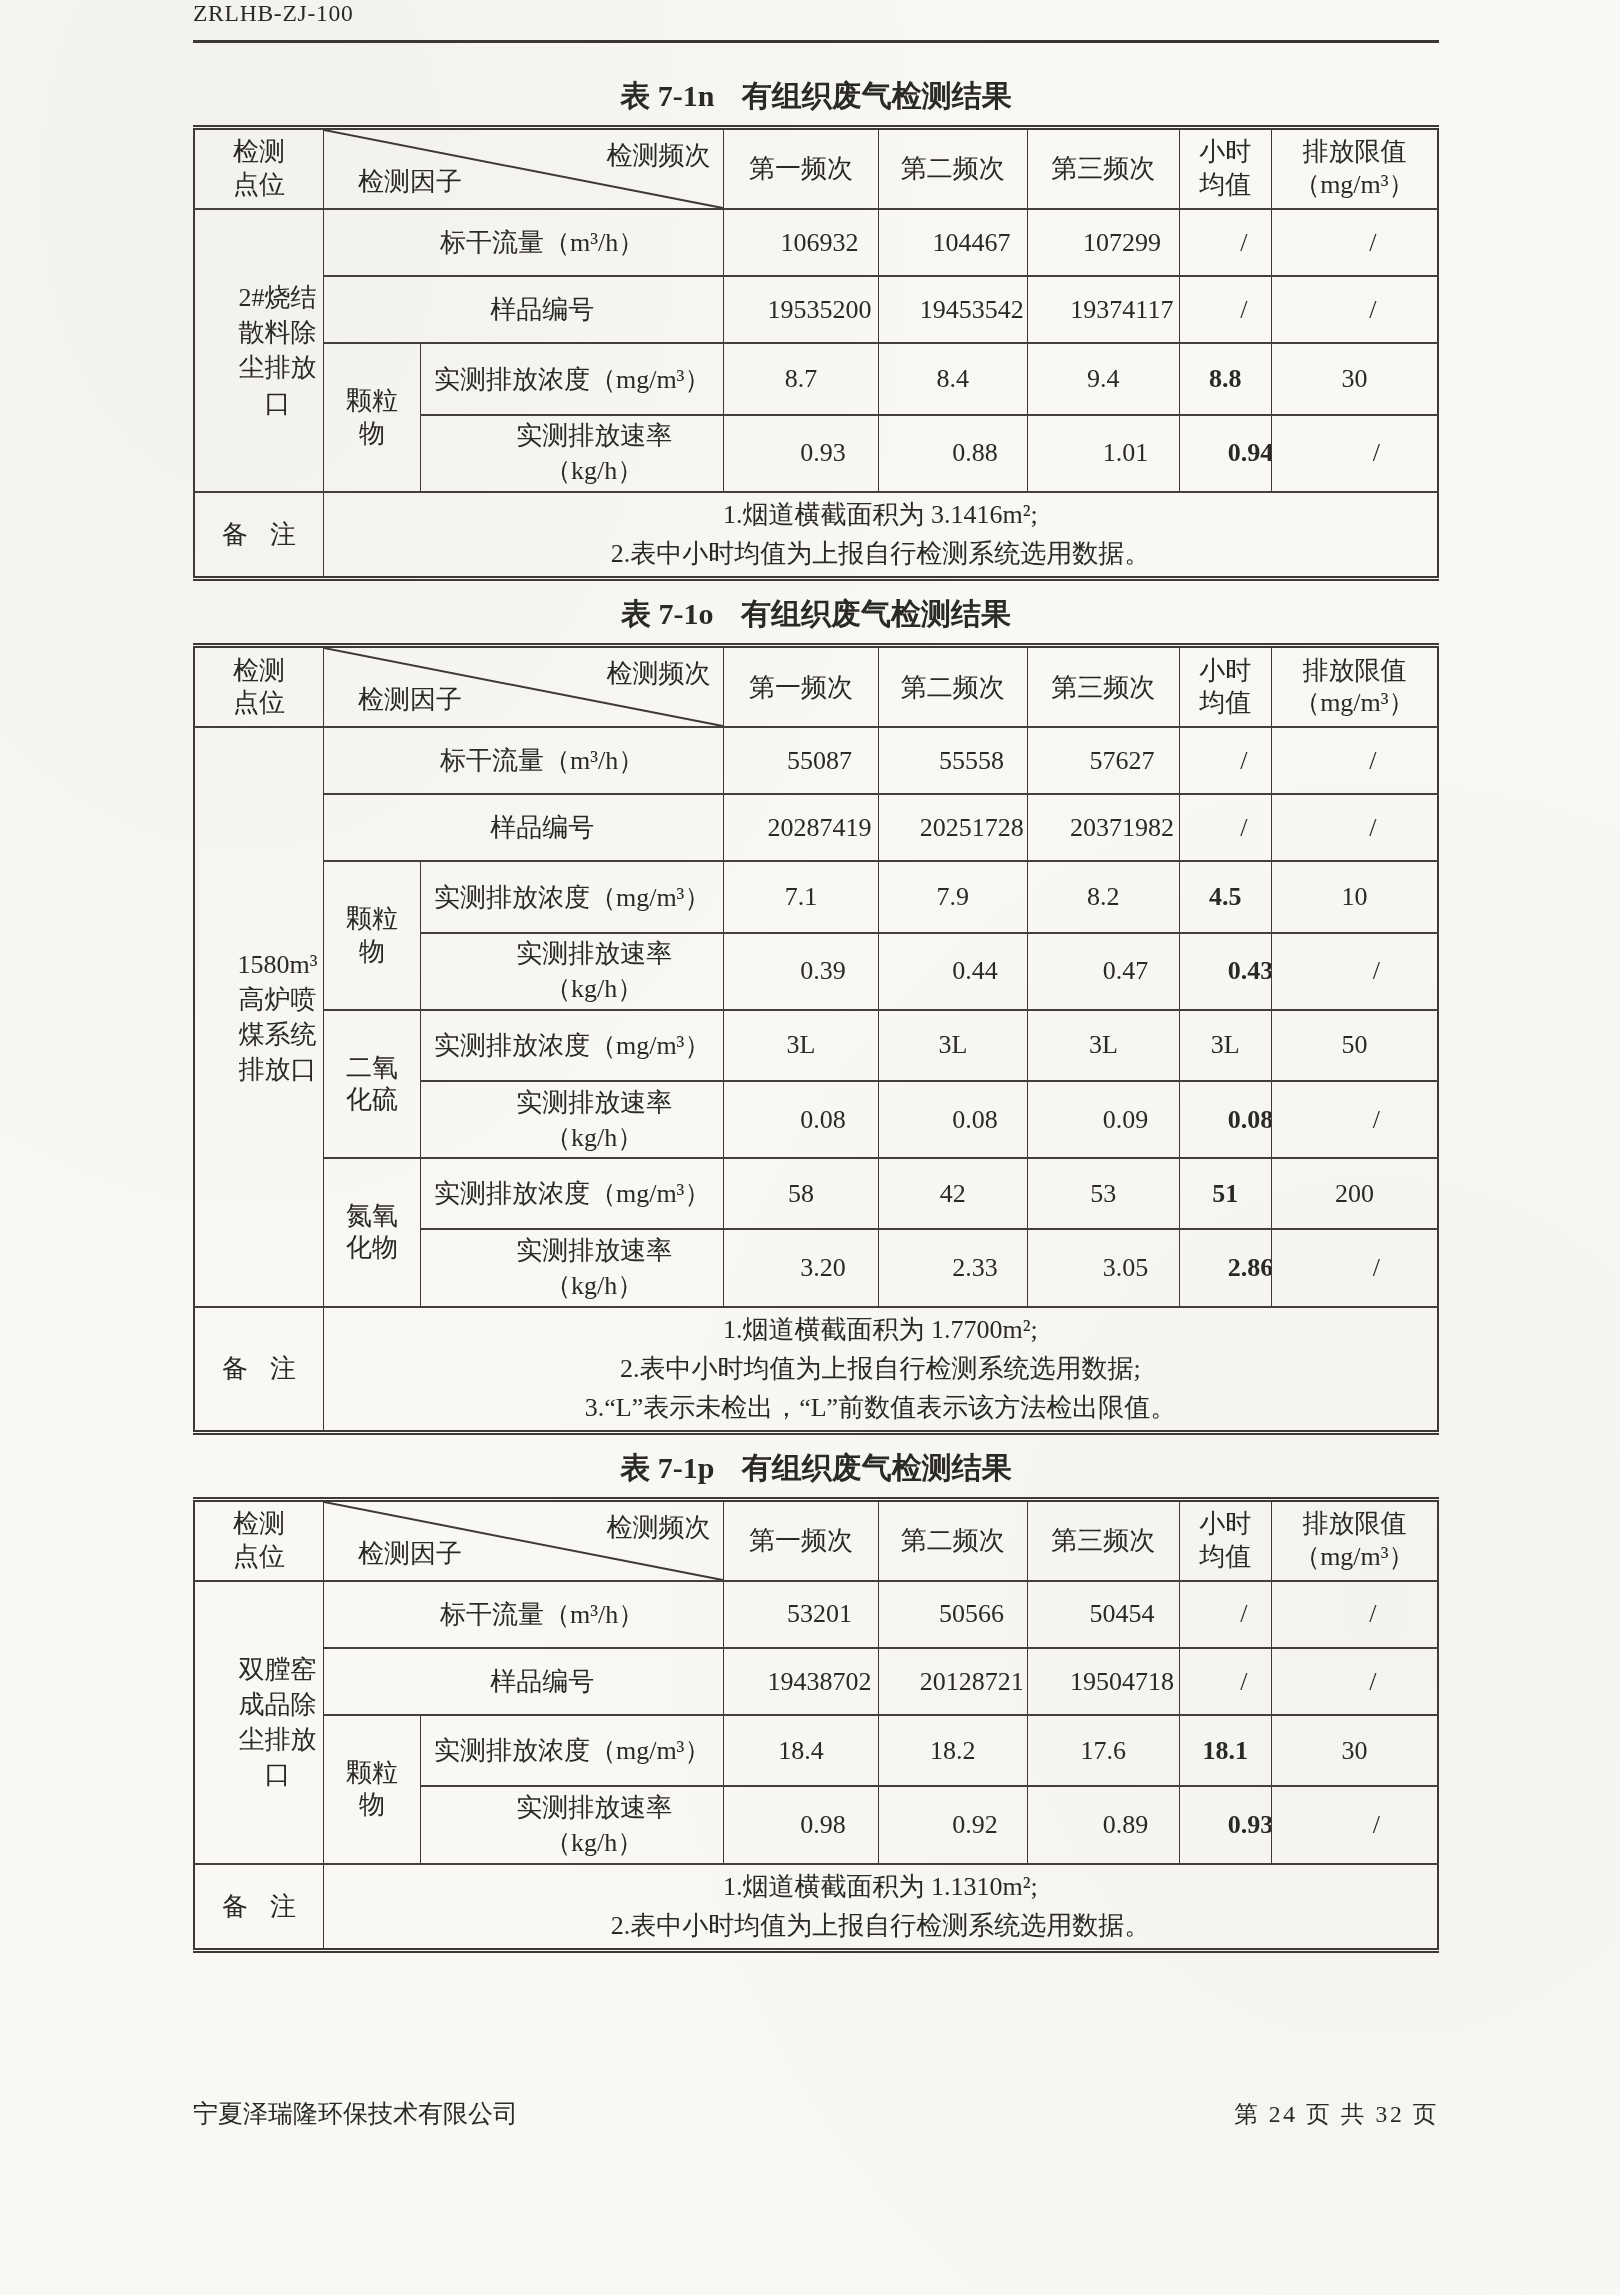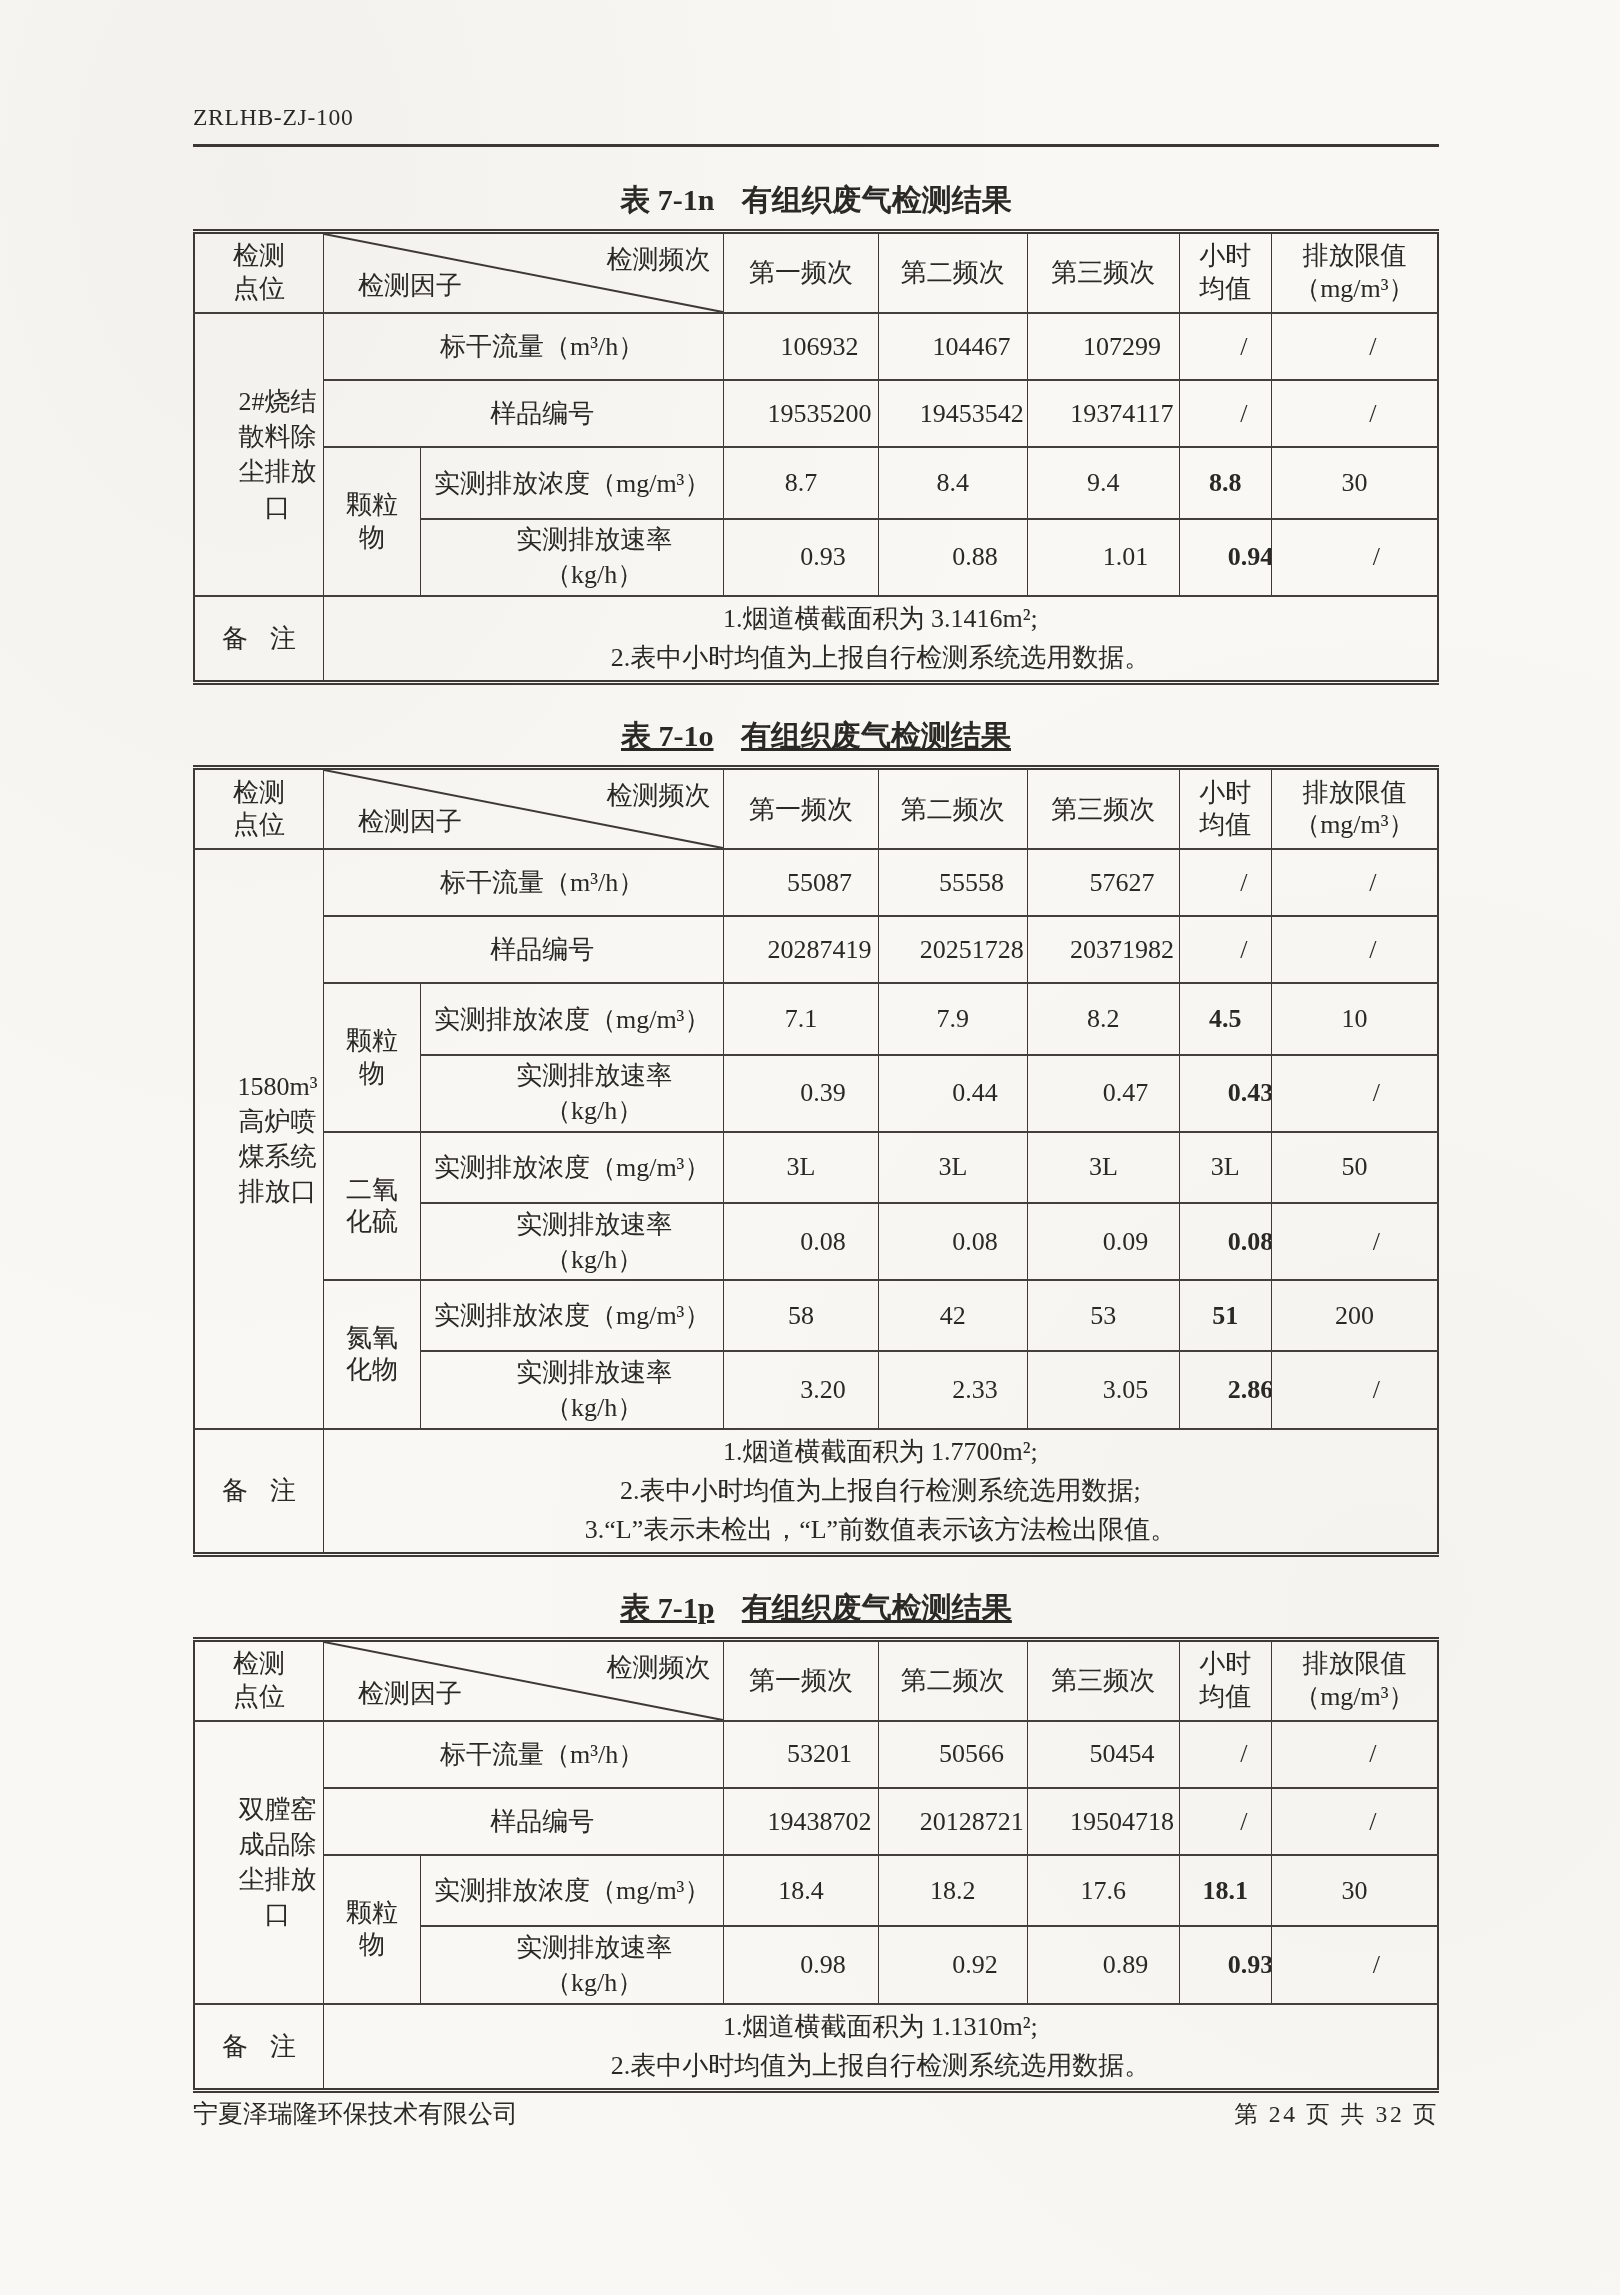--- a/index.html
+++ b/index.html
@@ -12,28 +12,28 @@
   }
   .page{
     position:relative;width:1621px;height:2295px;
     background:
       radial-gradient(ellipse at 15% 8%, rgba(120,115,105,0.05), transparent 40%),
       radial-gradient(ellipse at 85% 70%, rgba(120,115,105,0.04), transparent 45%),
       #f9f8f5;
   }
   .content{position:absolute;left:193px;top:0;width:1246px;}
   
-  .doc-header{margin-top:104px;display:flex;align-items:flex-start;}
+  .doc-header{display:flex;align-items:flex-start;}
   .doc-code{font-size:23.6px;letter-spacing:0.7px;}
   .doc-title{flex:1;text-align:center;font-size:22px;padding-left:39px;}
   .rule{margin-top:13px;border-top:3.3px solid #3a3734;}
   
   .tbl-title{text-align:center;font-weight:bold;font-size:30px;margin-top:33px;margin-bottom:7.9px;}
   .tbl-title .t2{margin-left:27.5px;}
-  .tbl-title.mt2{margin-top:31px;text-decoration:underline;}
+  .tbl-title.mt2{margin-top:13px;}
   
   table.rpt{
     width:100%;border-collapse:collapse;table-layout:fixed;
     border-left:2px solid #3d3a36;border-right:2px solid #3d3a36;
     border-top:5.9px double #3d3a36;border-bottom:5.9px double #3d3a36;
   }
   table.rpt td{
     border-left:1.3px solid #3d3a36;border-right:1.3px solid #3d3a36;
     border-top:2.6px double #43403b;border-bottom:2.6px double #43403b;
     font-size:26px;text-align:center;vertical-align:middle;

